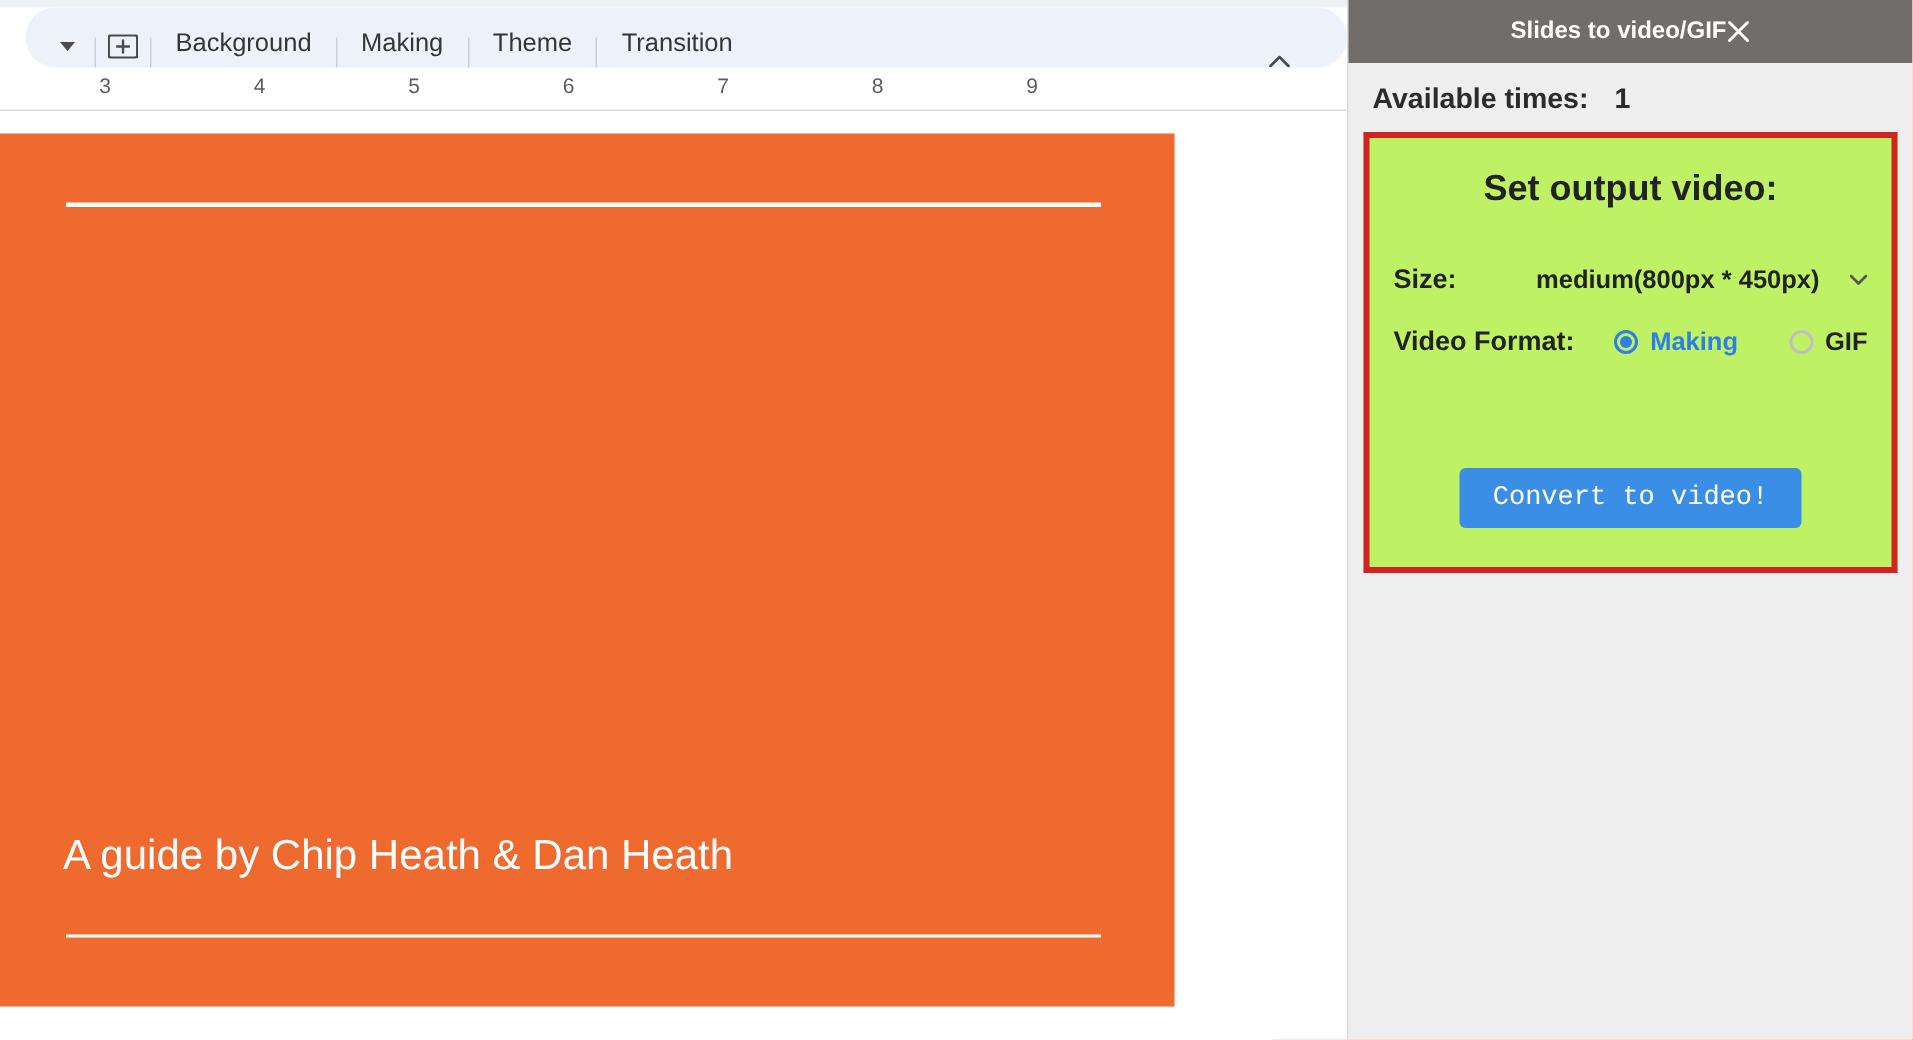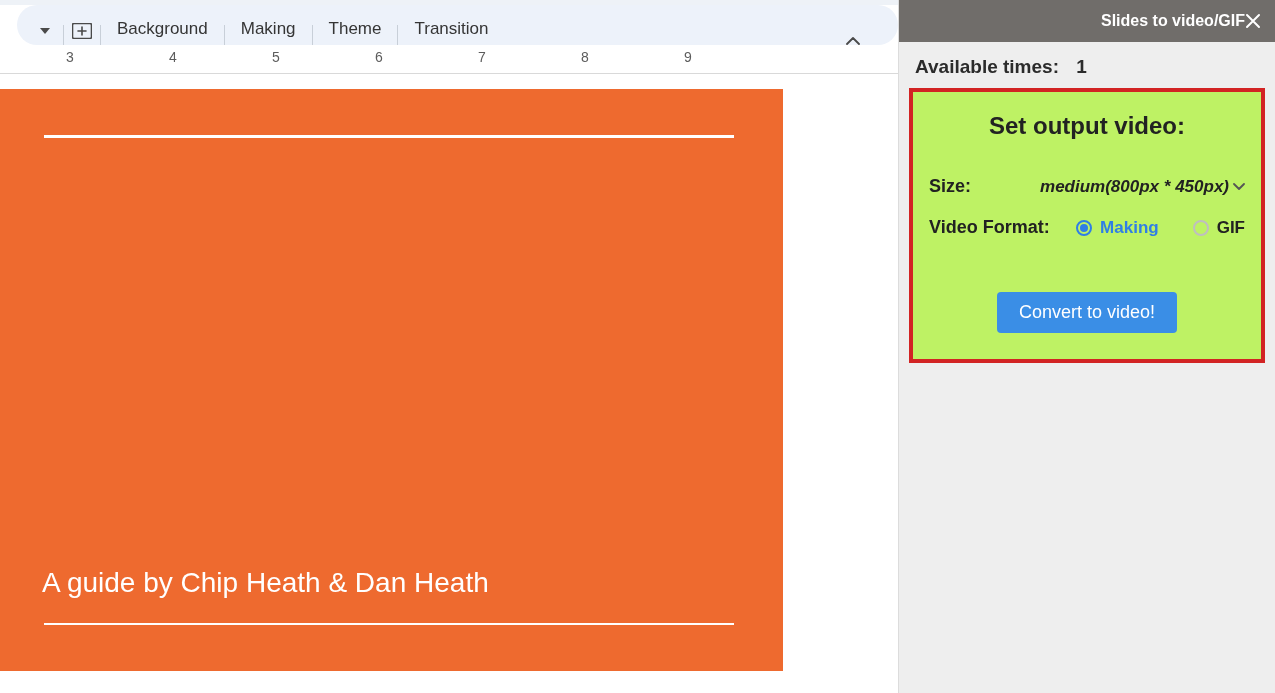--- a/index.html
+++ b/index.html
@@ -62,21 +62,21 @@
   }
   .slide .title {
     font-size: 54px;
     font-weight: 700;
     line-height: 1.55;
     letter-spacing: -0.5px;
     font-family: "Arial", "Helvetica Neue", sans-serif;
   }
   .slide .subtitle {
     position:absolute;
-    bottom: 72px;
+    bottom: 85px;
     left: 42px;
     font-size: 28px;
     font-weight: 400;
   }
   .slide .hr2 {
     position:absolute;
     bottom: 46px;
     left: 44px;
     height: 2px; width: 690px; background: #fff;
   }
@@ -88,21 +88,21 @@
     display:flex; flex-direction:column;
   }
   .sidepanel .header {
     height: 42px;
     background: #706d6a;
     color: #fff;
     display:flex; align-items:center;
     padding: 0 14px;
     font-size: 16px;
     font-weight: 600;
-    justify-content: flex-end;
+    justify-content: center;
   }
   .sidepanel .header .close { font-size: 20px; cursor:pointer; }
   .sidepanel .avail {
     padding: 14px 16px 10px 16px;
     font-size: 19px;
     font-weight: 700;
     color: #2b2b2b;
   }
   .sidepanel .avail span.num { margin-left: 12px; }
   .redbox {
@@ -123,21 +123,21 @@
     align-items:center;
     justify-content: space-between;
     padding: 10px 6px;
     font-size: 18px;
     font-weight: 700;
     color: #222;
   }
   .row .value {
     font-weight: 600;
     font-size: 17px;
-    display:flex; align-items:center; gap:4px;font-style:italic;
+    display:flex; align-items:center; gap:20px;
   }
   .stepper {
     display:flex; align-items:center;
     border: 1px solid #d6d6d6;
     border-radius: 4px;
     overflow:hidden;
     background: #fff;
   }
   .stepper .btn {
     width: 34px; height: 34px;
@@ -163,21 +163,21 @@
   .radio .circle {
     width: 16px; height: 16px; border-radius:50%;
     border: 2px solid #bfbfbf;
     display:flex; align-items:center; justify-content:center;
   }
   .radio.sel .circle { border-color:#2f7ee6; }
   .radio.sel .circle::after {
     content:""; width:8px; height:8px; border-radius:50%; background:#2f7ee6;
   }
   .radio.sel .lbl { color:#2f7ee6; }
-  .convert-wrap { text-align:center; margin-top: 44px; }
+  .convert-wrap { text-align:center; margin-top: 64px; font-family: Liberation Mono, monospace; }
   .convert {
     display:inline-block;
     background:#3a8ee6;
     color:#fff;
     font-size:18px;
     font-weight:500;
     padding: 10px 22px;
     border-radius:4px;
   }
   svg { display:block; }

